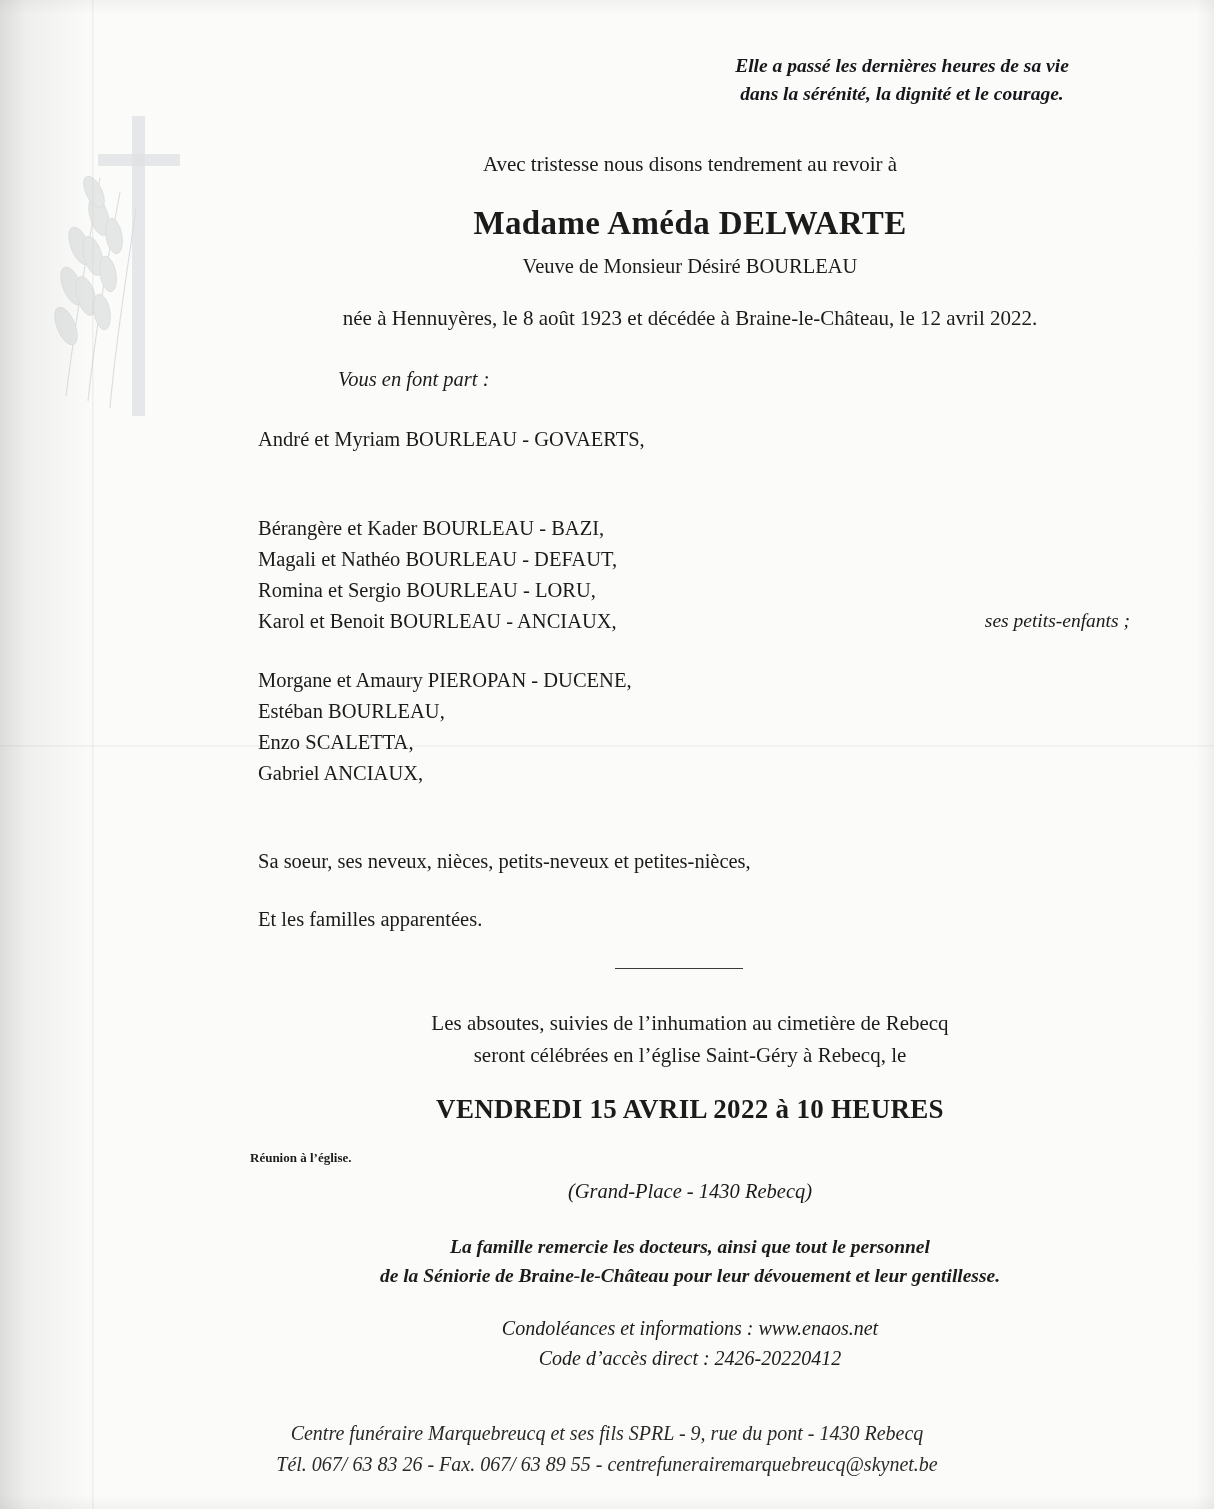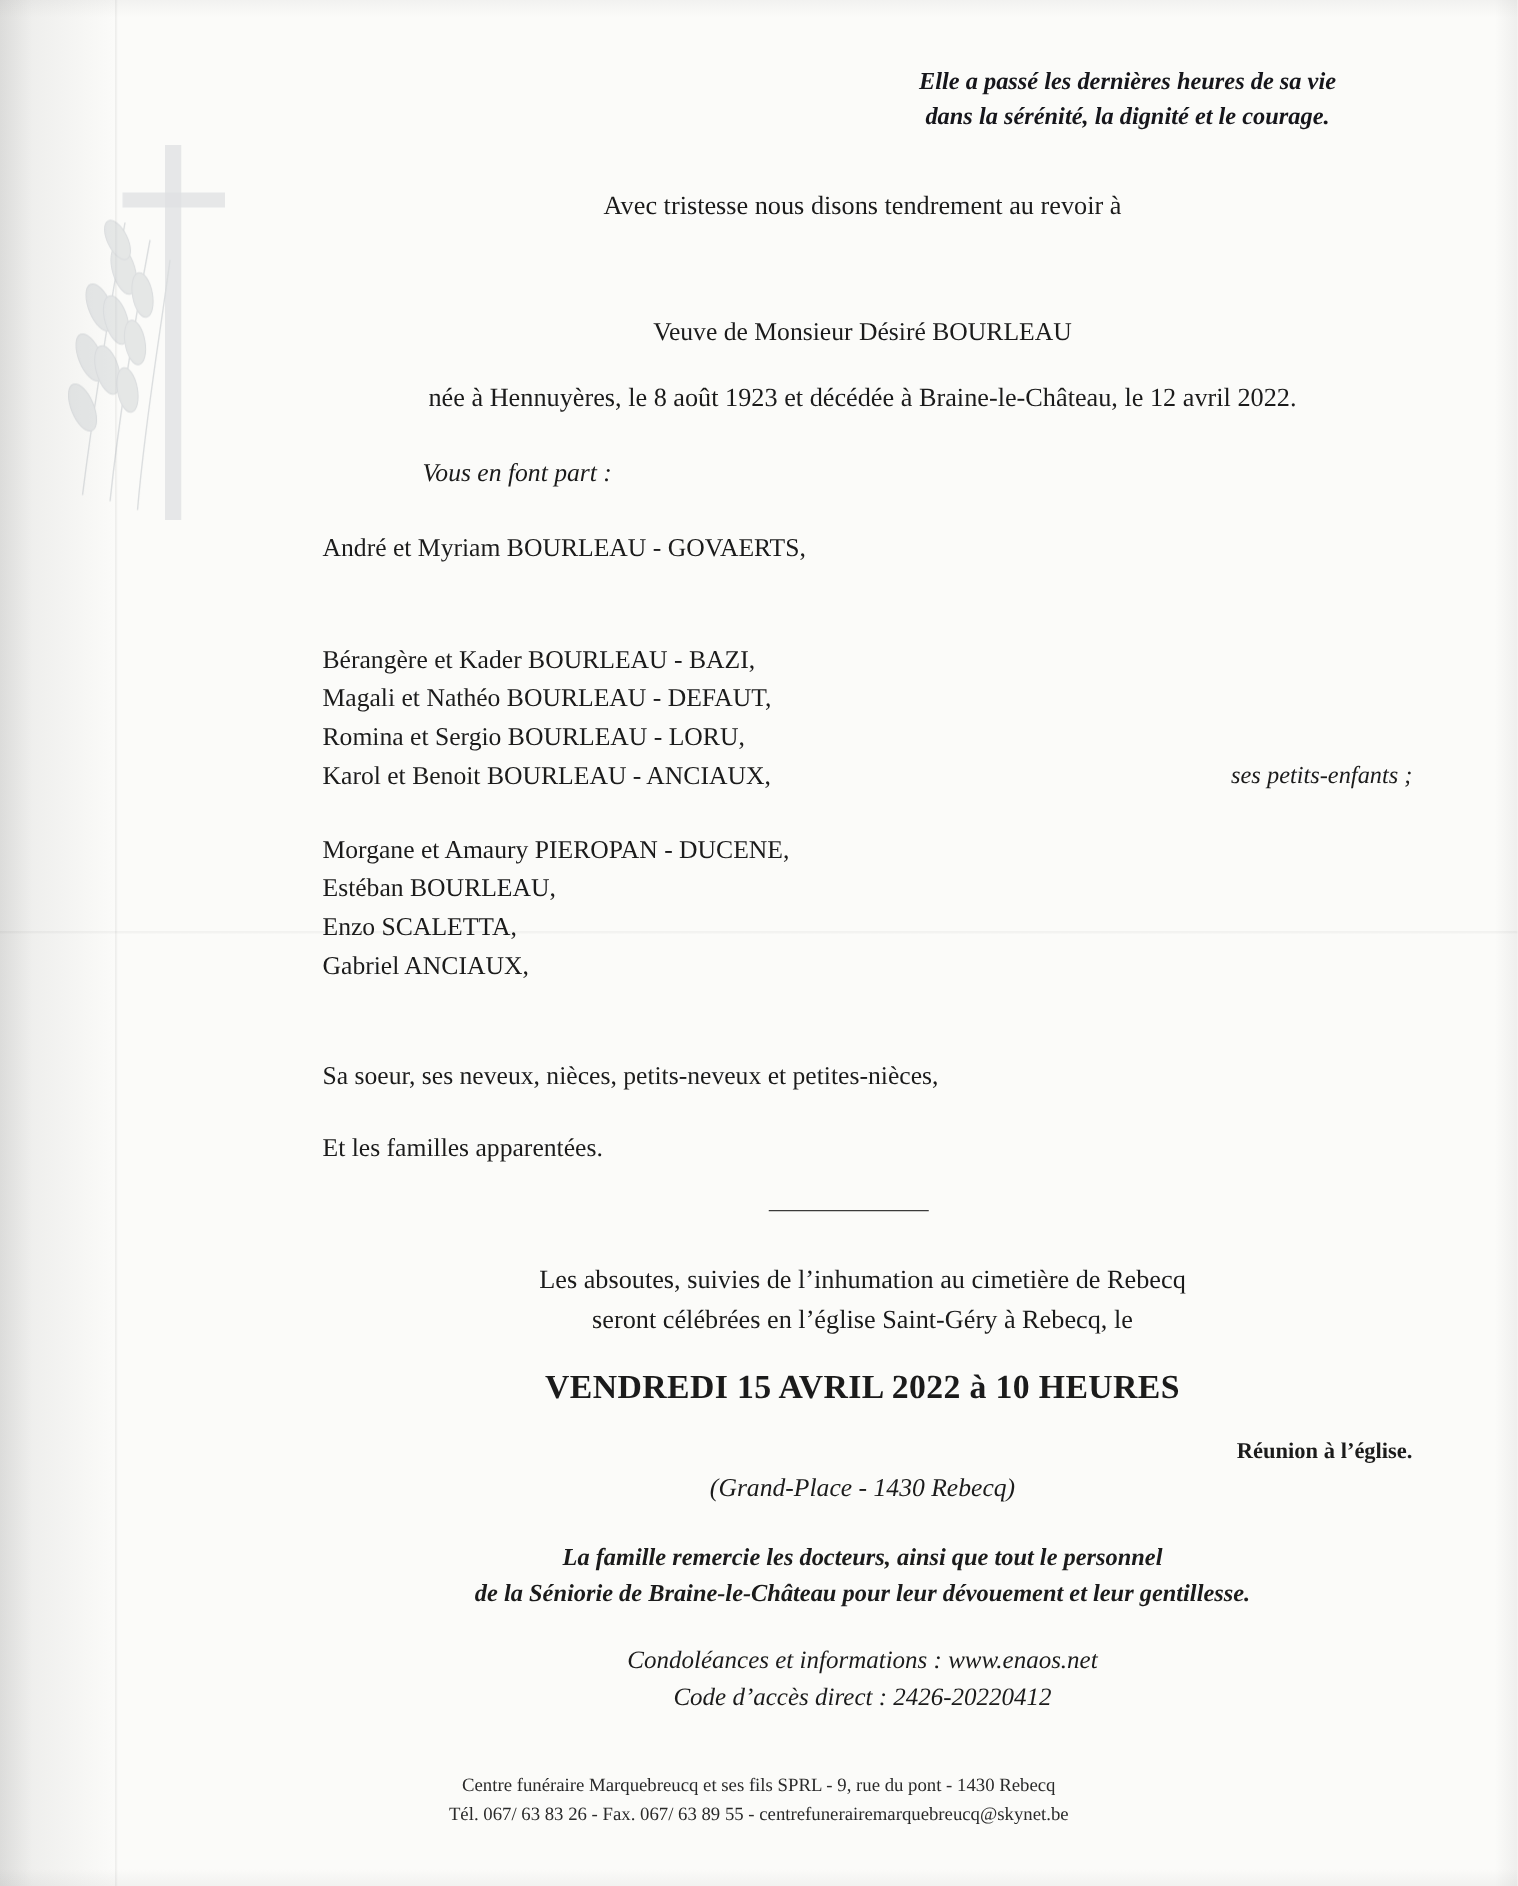--- a/index.html
+++ b/index.html
@@ -180,22 +180,22 @@
     text-align: center;
     font-size: 27px;
     font-weight: bold;
     letter-spacing: 0.3px;
   }
   .meeting {
     position: absolute;
     top: 1150px;
     left: 0;
     width: 880px;
-    text-align: right;
-    font-size: 18px;
+    text-align: left;
+    font-size: 13px;
     font-weight: bold;
   }
   .address {
     position: absolute;
     top: 1180px;
     left: 0;
     width: 880px;
     text-align: center;
     font-size: 20.5px;
     font-style: italic;
@@ -221,23 +221,24 @@
     font-style: italic;
     line-height: 1.5;
   }
 
   .footer {
     position: absolute;
     left: 0;
     right: 0;
     top: 1418px;
     text-align: center;
-    font-size: 15px;
+    font-size: 20px;
     color: #2a2a2a;
     line-height: 1.55;
+    font-style: italic;
   }
 </style>
 </head>
 <body>
 
 <div class="page">
   <div class="shade-left"></div>
   <div class="fold-v"></div>
   <div class="fold-h"></div>
 
@@ -266,20 +267,21 @@
   </svg>
 
   <div class="content">
 
     <div class="epigraph">
       <div>Elle a passé les dernières heures de sa vie</div>
       <div>dans la sérénité, la dignité et le courage.</div>
     </div>
 
     <div class="lead">Avec tristesse nous disons tendrement au revoir à</div>
+    <div class="deceased-name">Madame Améda DELWARTE</div>
     <div class="spouse">Veuve de Monsieur Désiré BOURLEAU</div>
     <div class="dates">née à Hennuyères, le 8 août 1923 et décédée à Braine-le-Château, le 12 avril 2022.</div>
     <div class="announce">Vous en font part :</div>
 
     <div class="group" id="group-children">
       <div class="row">
         <span>André et Myriam BOURLEAU - GOVAERTS,</span>
       </div>
     </div>
 

